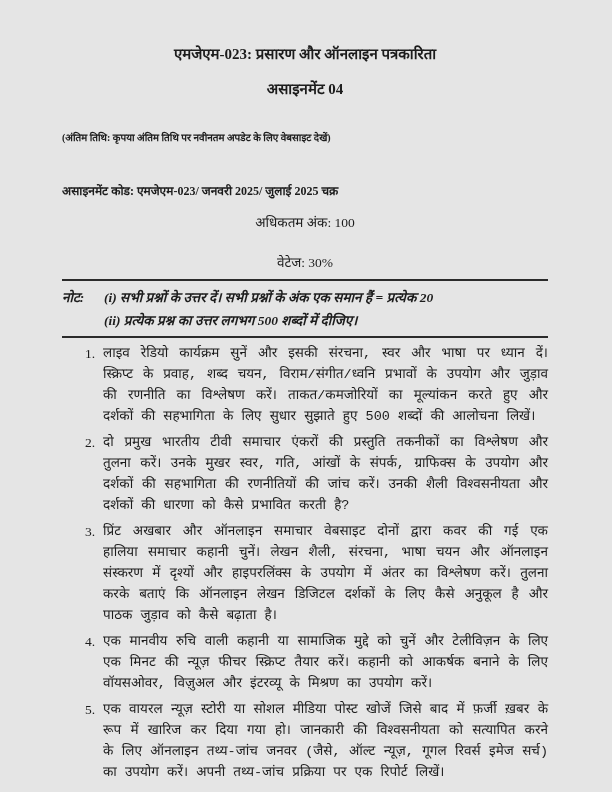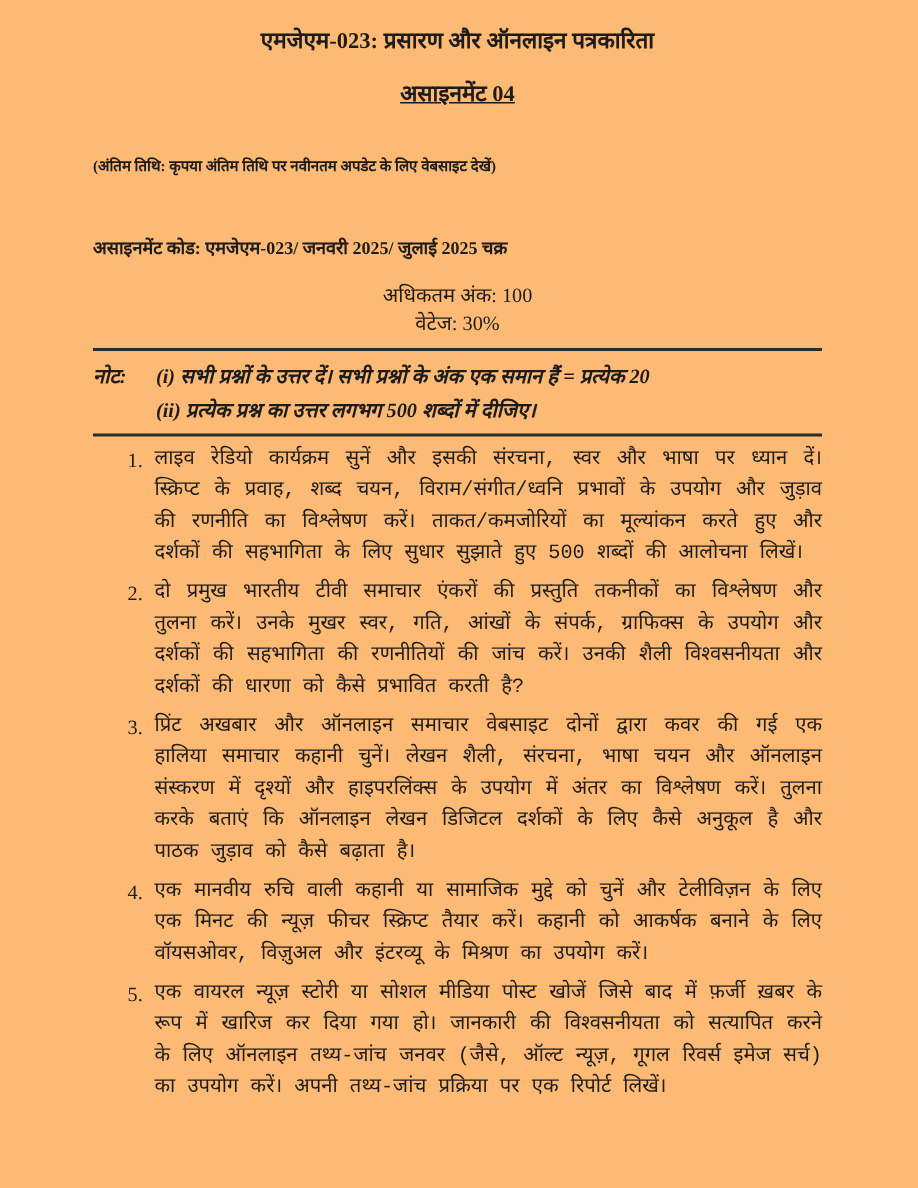--- a/index.html
+++ b/index.html
@@ -1,60 +1,59 @@
 <!DOCTYPE html>
 <html><head>
 <meta charset="utf-8">
 <style>
   html, body { margin: 0; padding: 0; background: #ffffff; }
   .page {
     position: relative;
     width: 612px;
     height: 792px;
-    background: #fdba74;
+    background: #e5e5e5;
     color: #1c1c1c;
     font-family: "Liberation Serif", serif;
     box-sizing: border-box;
-    padding: 18px 64px 0 62px;
+    padding: 44px 64px 0 62px;
     overflow: hidden;
   }
   .course-title {
     margin: 0;
     text-align: center;
     font-size: 15px;
     font-weight: bold;
     line-height: 21px;
   }
   .assignment-title {
     margin: 14px 0 0 0;
     text-align: center;
     font-size: 15px;
     font-weight: bold;
     line-height: 21px;
-    text-decoration: underline;
   }
   .deadline {
     margin: 27px 0 0 0;
     font-size: 10px;
     font-weight: bold;
     line-height: 21px;
   }
   .code-line {
     margin: 33px 0 0 0;
     font-size: 12px;
     font-weight: bold;
     line-height: 21px;
   }
   .meta-right {
     margin: 11px 0 0 0;
     text-align: center;
     font-size: 13.5px;
     line-height: 19px;
   }
-  .meta-right.second { margin-top: 0; }
+  .meta-right.second { margin-top: 21px; }
   .rule {
     height: 0;
     border-top: 2px solid #2b2b2b;
   }
   .rule-top { margin-top: 7px; }
   .rule-bottom { margin-top: 0; }
   .note {
     position: relative;
     padding: 5px 0 4px 42px;
     font-weight: bold;

